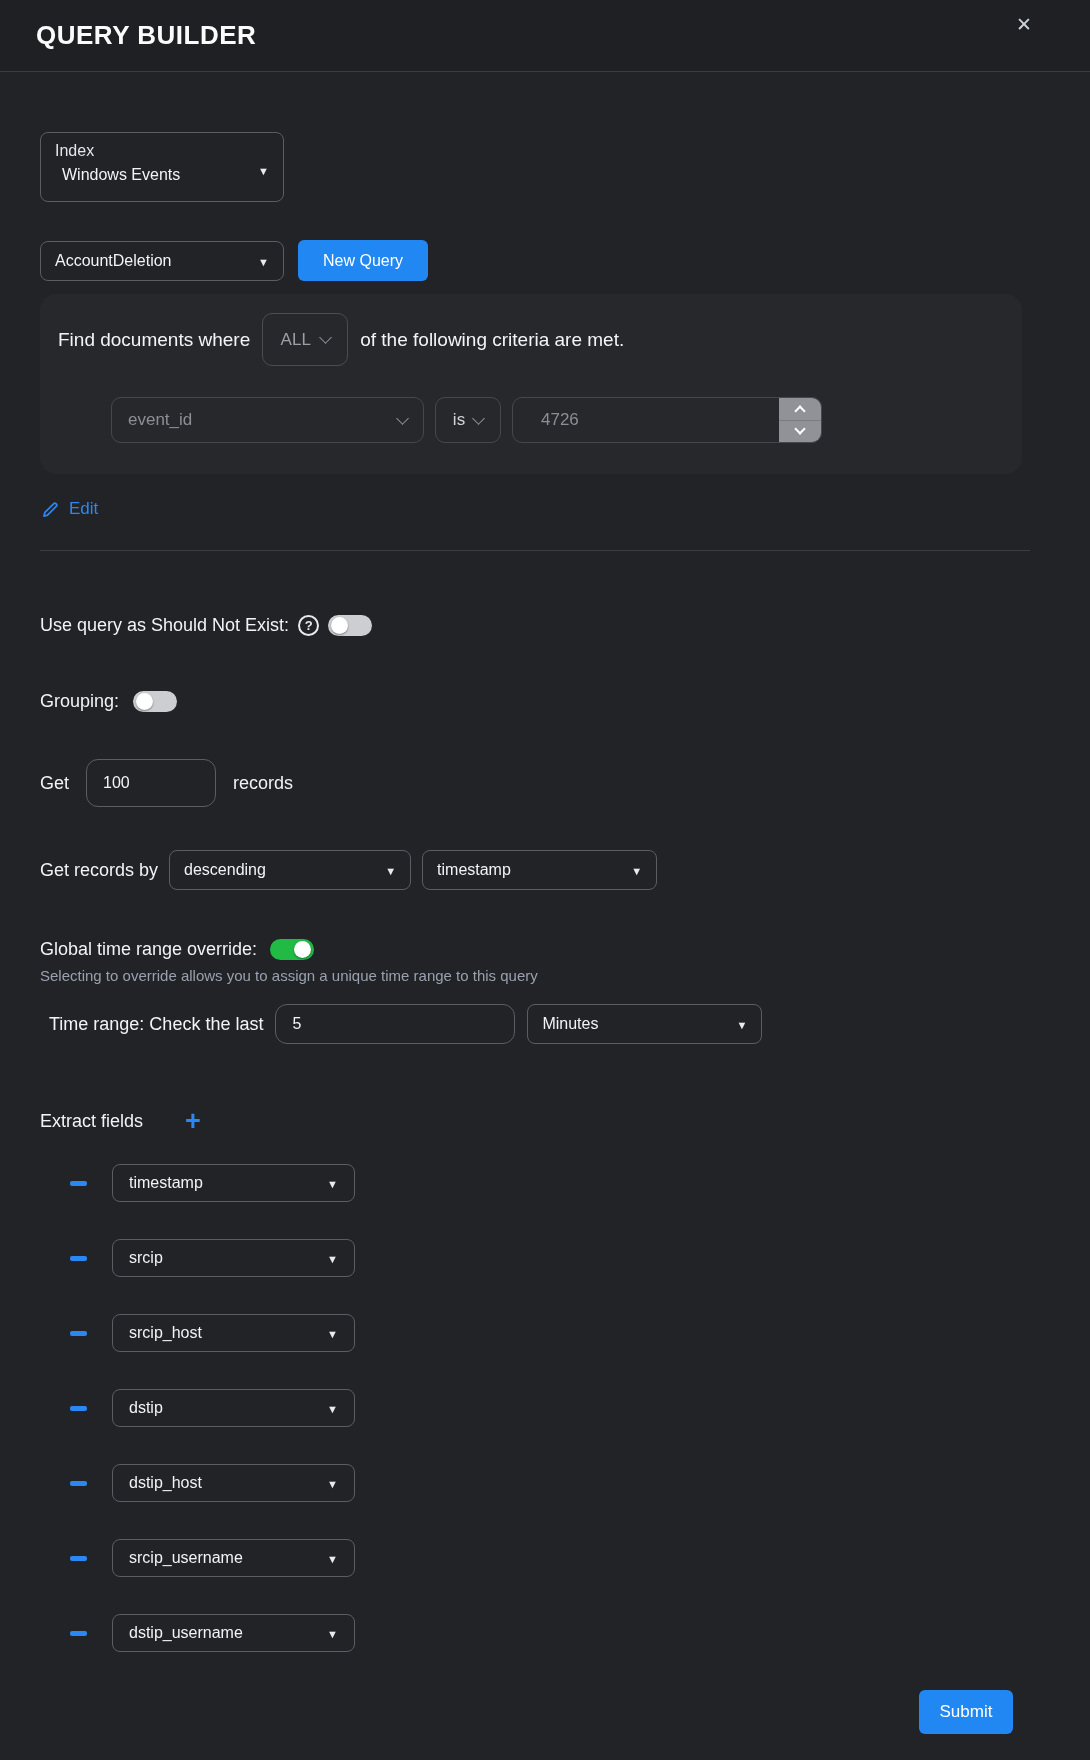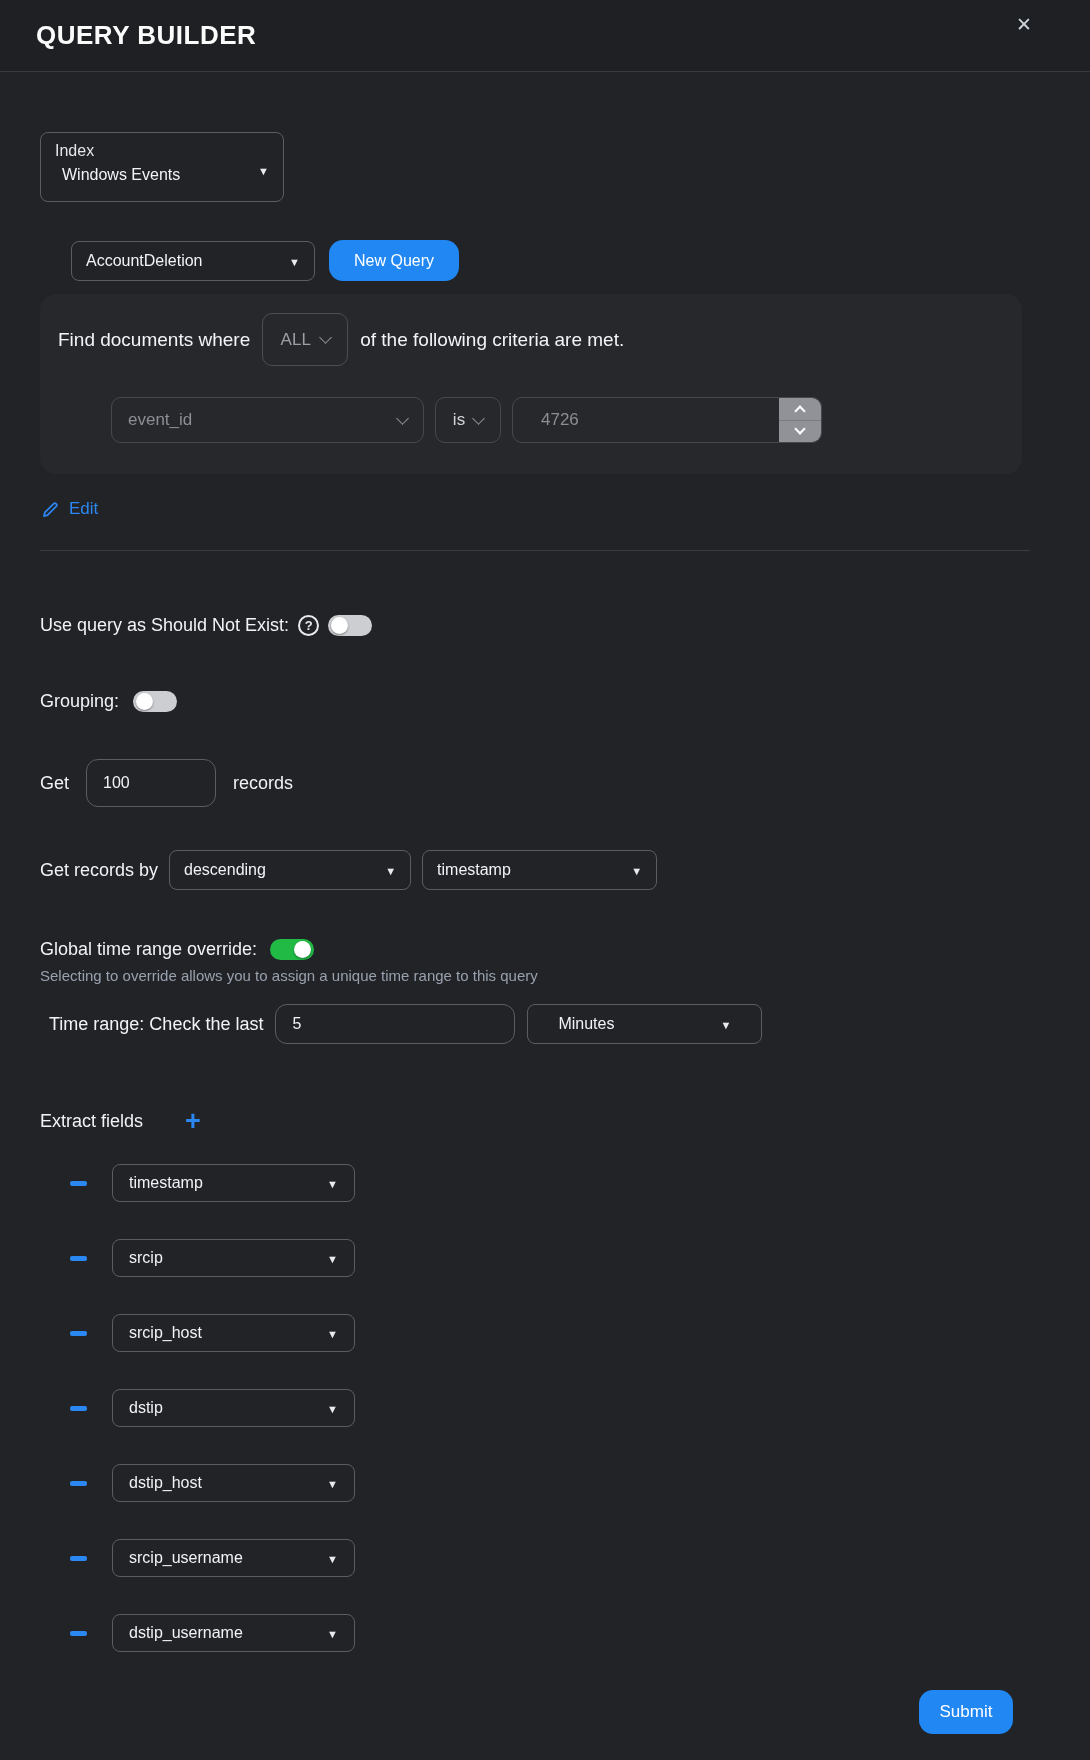--- a/index.html
+++ b/index.html
@@ -27,23 +27,23 @@
           border-bottom:1.6px solid #8f9298; transform:rotate(45deg); margin-top:-4px; }
 
   
   .index-select { margin-top:60px; width:244px; height:70px; border:1px solid #5a5e64;
                   border-radius:8px; padding:9px 14px 9px 14px; position:relative; cursor:pointer; }
   .index-select .lbl { font-size:16px; color:#e3e6ea; }
   .index-select .val { font-size:16px; color:#f1f3f5; margin-top:6px; margin-left:7px; }
   .index-select .caret { position:absolute; right:14px; top:28px; }
 
   
-  .query-row { margin-top:38px; display:flex; align-items:center;margin-left:31px; }
+  .query-row { margin-top:38px; display:flex; align-items:center; }
   .query-select { width:244px; height:40px; padding:0 14px; font-size:16px; color:#f1f3f5; }
-  .btn { background:#2187f2; color:#ffffff; border:none; border-radius:14px;
+  .btn { background:#2187f2; color:#ffffff; border:none; border-radius:6px;
          font-size:16px; font-family:inherit; cursor:pointer; }
   .new-query { margin-left:14px; width:130px; height:41px; }
 
   
   .panel { margin-top:13px; width:982px; height:180px; background:#26282c;
            border-radius:16px; padding:19px 18px 0 18px; }
   .find-line { display:flex; align-items:center; font-size:19px; color:#f3f4f6; height:53px;text-align:center; }
   .match-box { width:86px; height:53px; border:1px solid #4a4d52; border-radius:10px;
                margin:0 12px; display:flex; align-items:center; justify-content:center;
                gap:10px; cursor:pointer; }
@@ -95,21 +95,21 @@
   .order-select { width:242px; height:40px; padding:0 14px; font-size:16px; color:#f1f3f5; }
   .orderfield-select { width:235px; height:40px; padding:0 14px; font-size:16px; color:#f1f3f5; }
 
   
   .global-row { margin-top:45px; height:28px; display:flex; align-items:center; gap:13px;
                 font-size:18px; color:#f1f3f5; }
   .hint { margin-top:4px; height:22px; font-size:15px; color:#99a1ae; }
   .time-row { margin-top:15px; height:40px; display:flex; align-items:center; gap:12px;
               font-size:18px; color:#f1f3f5; padding-left:9px; }
   .time-input { width:240px; height:40px; }
-  .unit-select { width:235px; height:40px; padding:0 30px; font-size:16px; color:#f1f3f5; }
+  .unit-select { width:235px; height:40px; padding:0 14px; font-size:16px; color:#f1f3f5; }
 
   
   .extract-header { margin-top:61px; height:32px; display:flex; align-items:center; gap:42px;
                     font-size:18px; color:#f1f3f5; }
   .plus-btn { color:#2b87f2; cursor:pointer; display:flex; align-items:center; }
   .plus-btn::after { content:"+"; font-size:27px; font-weight:bold; line-height:20px; }
   .fields { margin-top:27px; display:flex; flex-direction:column; gap:37px; }
   .field-row { display:flex; align-items:center; height:38px; }
   .minus-btn { width:17px; height:5px; border-radius:2px; background:#2b87f2;
                margin-left:30px; cursor:pointer; }

